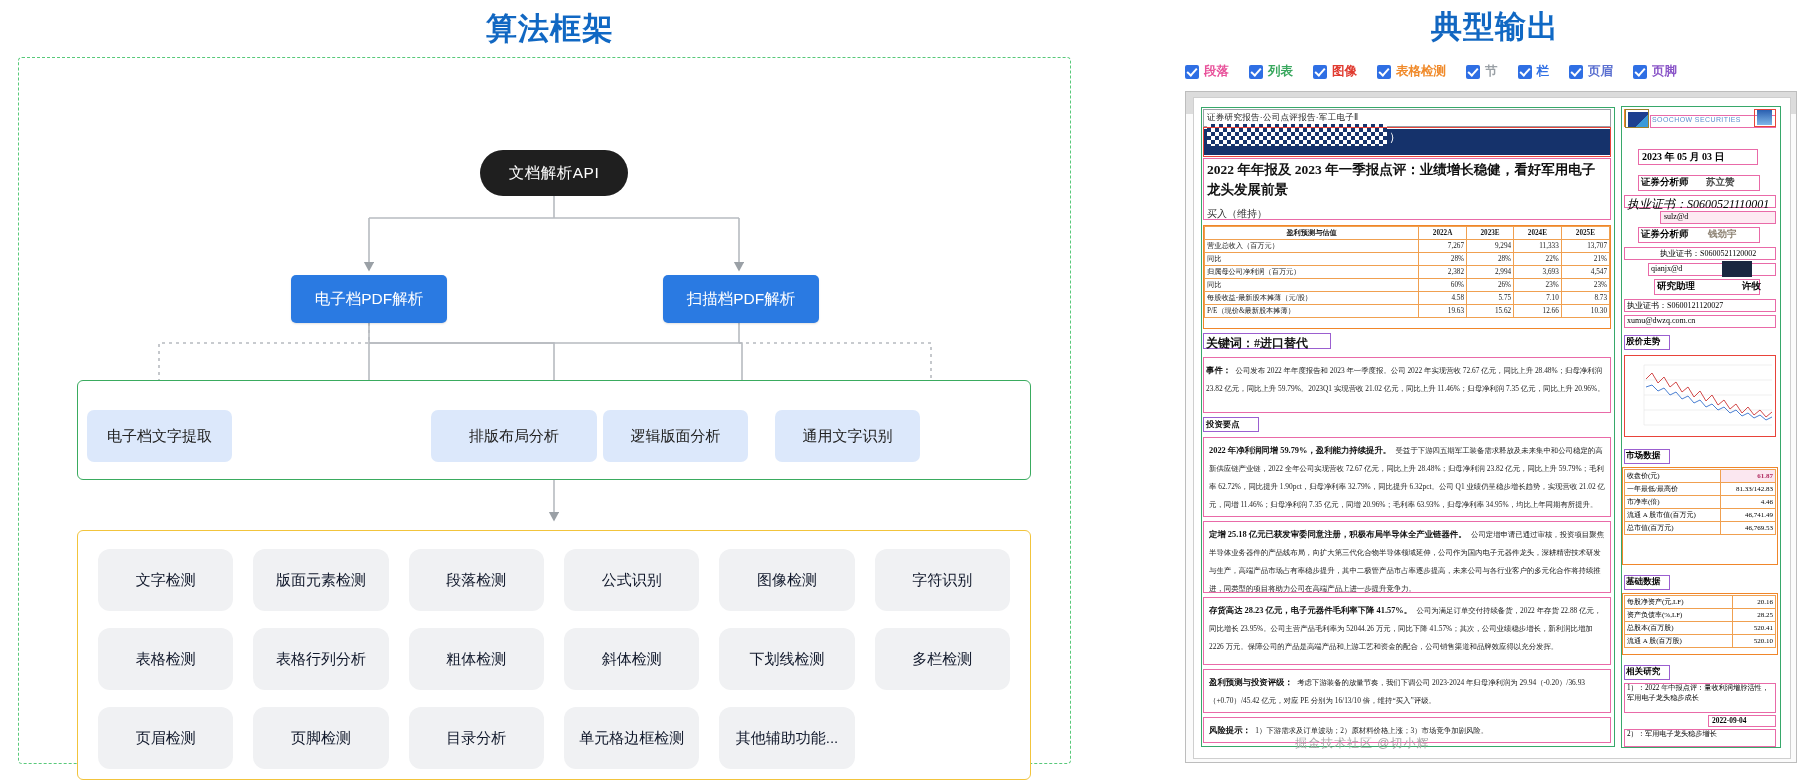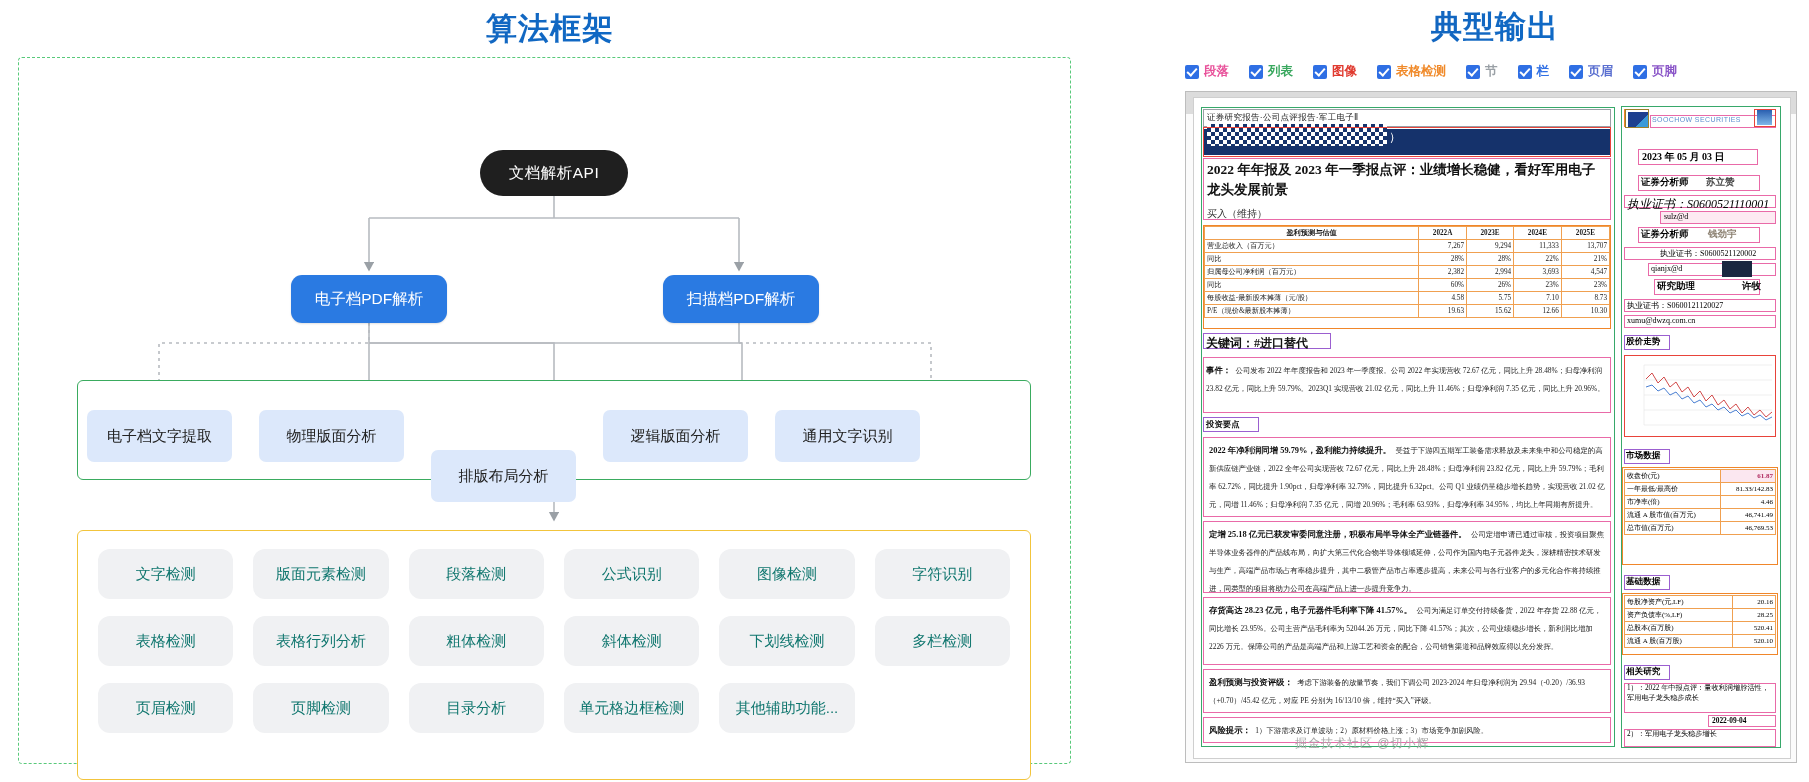--- a/index.html
+++ b/index.html
@@ -28,21 +28,21 @@
     box-sizing:border-box;
   }
   .node-root{
     position:absolute;left:461px;top:92px;width:148px;height:46px;
     background:#1f1f1f;color:#fff;border-radius:23px;
     display:flex;align-items:center;justify-content:center;
     font-size:15.5px;letter-spacing:.5px;
   }
   .node-blue{
     position:absolute;width:156px;height:48px;background:#2a7ae2;
-    color:#fff;border-radius:11px;display:flex;align-items:center;
+    color:#fff;border-radius:5px;display:flex;align-items:center;
     justify-content:center;font-size:15.5px;
     box-shadow:0 1px 2px rgba(0,0,0,.12);
   }
   #node-elec{left:272px;top:217px;}
   #node-scan{left:644px;top:217px;}
 
   .green-box{
     position:absolute;left:58px;top:322px;width:954px;height:100px;
     border:1.6px solid #3aab5f;border-radius:6px;background:#fff;
     box-sizing:border-box;
@@ -55,23 +55,23 @@
   .yellow-box{
     position:absolute;left:58px;top:472px;width:954px;height:250px;
     border:1.6px solid #f2c43c;border-radius:6px;background:#fff;
     box-sizing:border-box;padding:18px 20px;
   }
   .grid{
     display:grid;grid-template-columns:repeat(6,1fr);
     gap:17px 20px;
   }
   .node-grey{
-    height:50px;background:#f0f1f3;border-radius:12px;
+    height:62px;background:#f0f1f3;border-radius:12px;
     display:flex;align-items:center;justify-content:center;
-    font-size:15px;color:#0f766e;
+    font-size:15px;color:#0f172a;
   }
   svg.wires{position:absolute;left:0;top:0;width:1053px;height:707px;
     pointer-events:none;}
 
   
   .right-panel{position:absolute;left:1180px;top:55px;width:620px;height:712px;}
   .checkbar{
     position:absolute;left:5px;top:8px;width:615px;
     display:flex;align-items:center;gap:0px;
   }
@@ -179,22 +179,21 @@
       </g>
     </svg>
 
     <div class="node-root">文档解析API</div>
 
     <div class="node-blue" id="node-elec">电子档PDF解析</div>
     <div class="node-blue" id="node-scan">扫描档PDF解析</div>
 
     <div class="green-box"></div>
     <div class="node-light" style="left:68px;top:352px;width:145px;">电子档文字提取</div>
-    <div class="node-light" style="left:240px;top:352px;width:145px;">物理版面分析</div>
-    <div class="node-light" style="left:412px;top:352px;width:145px;margin-top:40px;">排版布局分析</div>
+    <div class="node-light" style="left:412px;top:352px;width:166px;">排版布局分析</div>
     <div class="node-light" style="left:584px;top:352px;width:145px;">逻辑版面分析</div>
     <div class="node-light" style="left:756px;top:352px;width:145px;">通用文字识别</div>
 
     <div class="yellow-box">
       <div class="grid">
         <div class="node-grey">文字检测</div>
         <div class="node-grey">版面元素检测</div>
         <div class="node-grey">段落检测</div>
         <div class="node-grey">公式识别</div>
         <div class="node-grey">图像检测</div>

